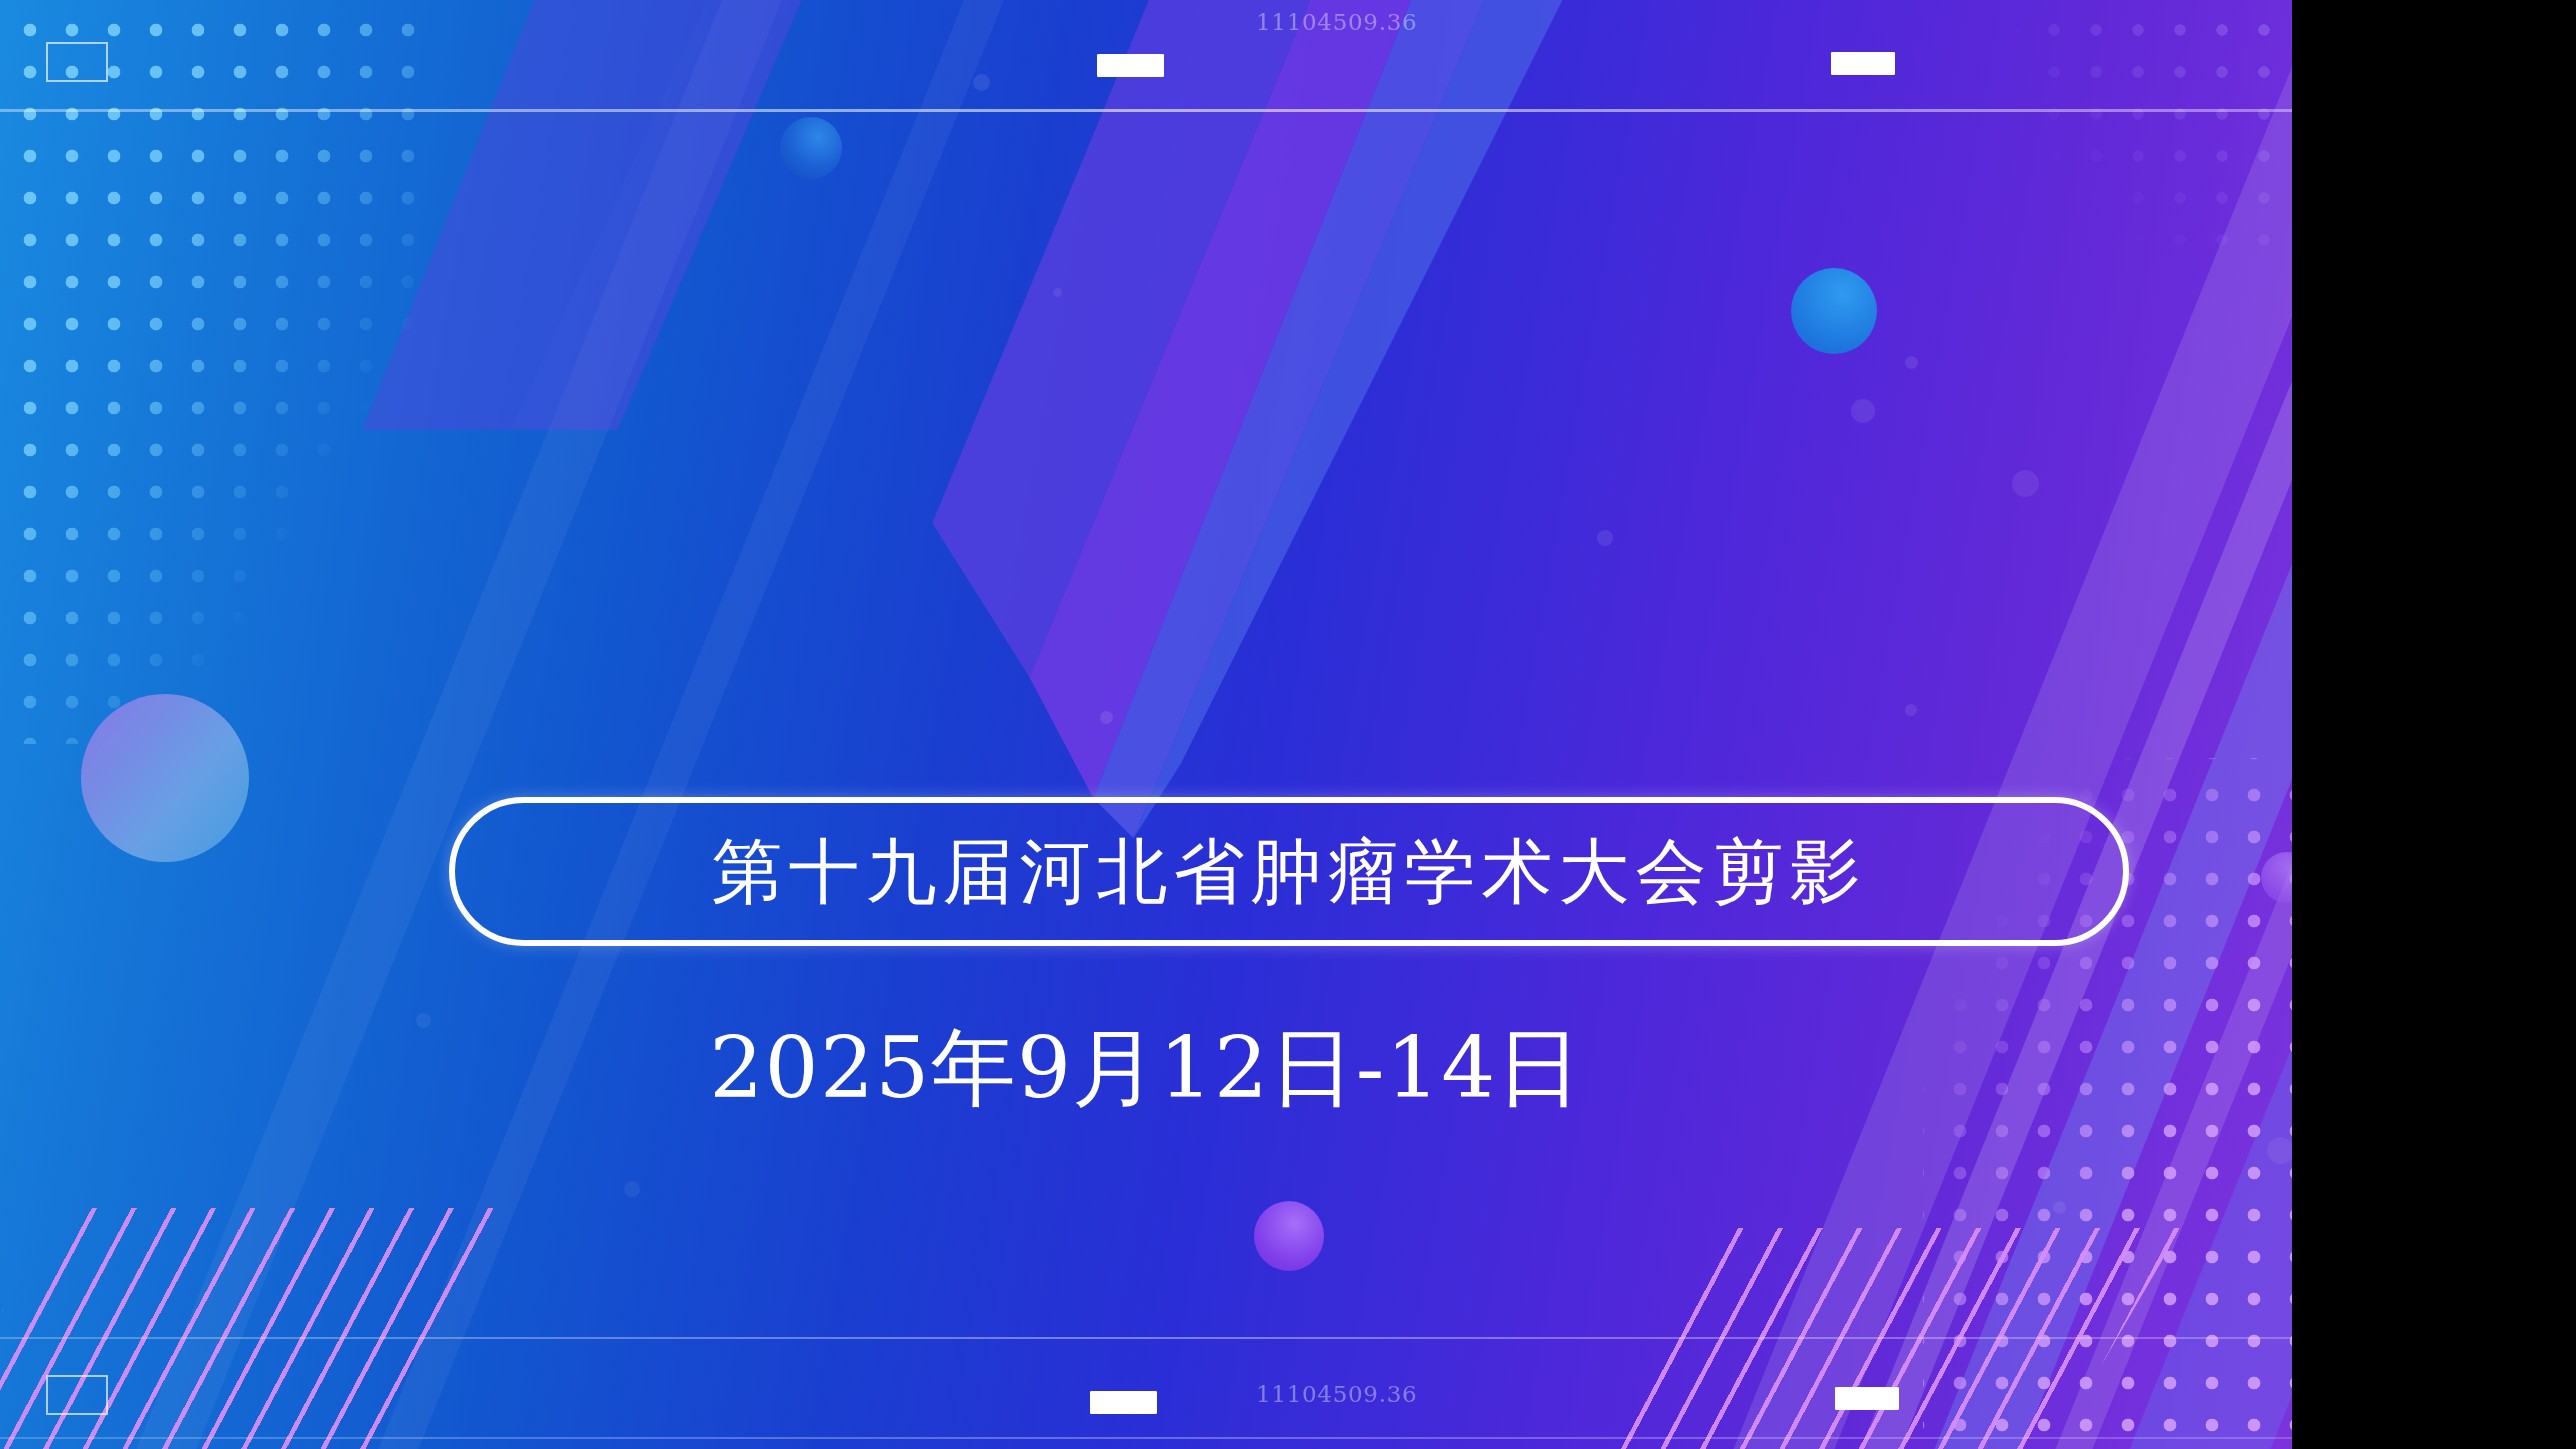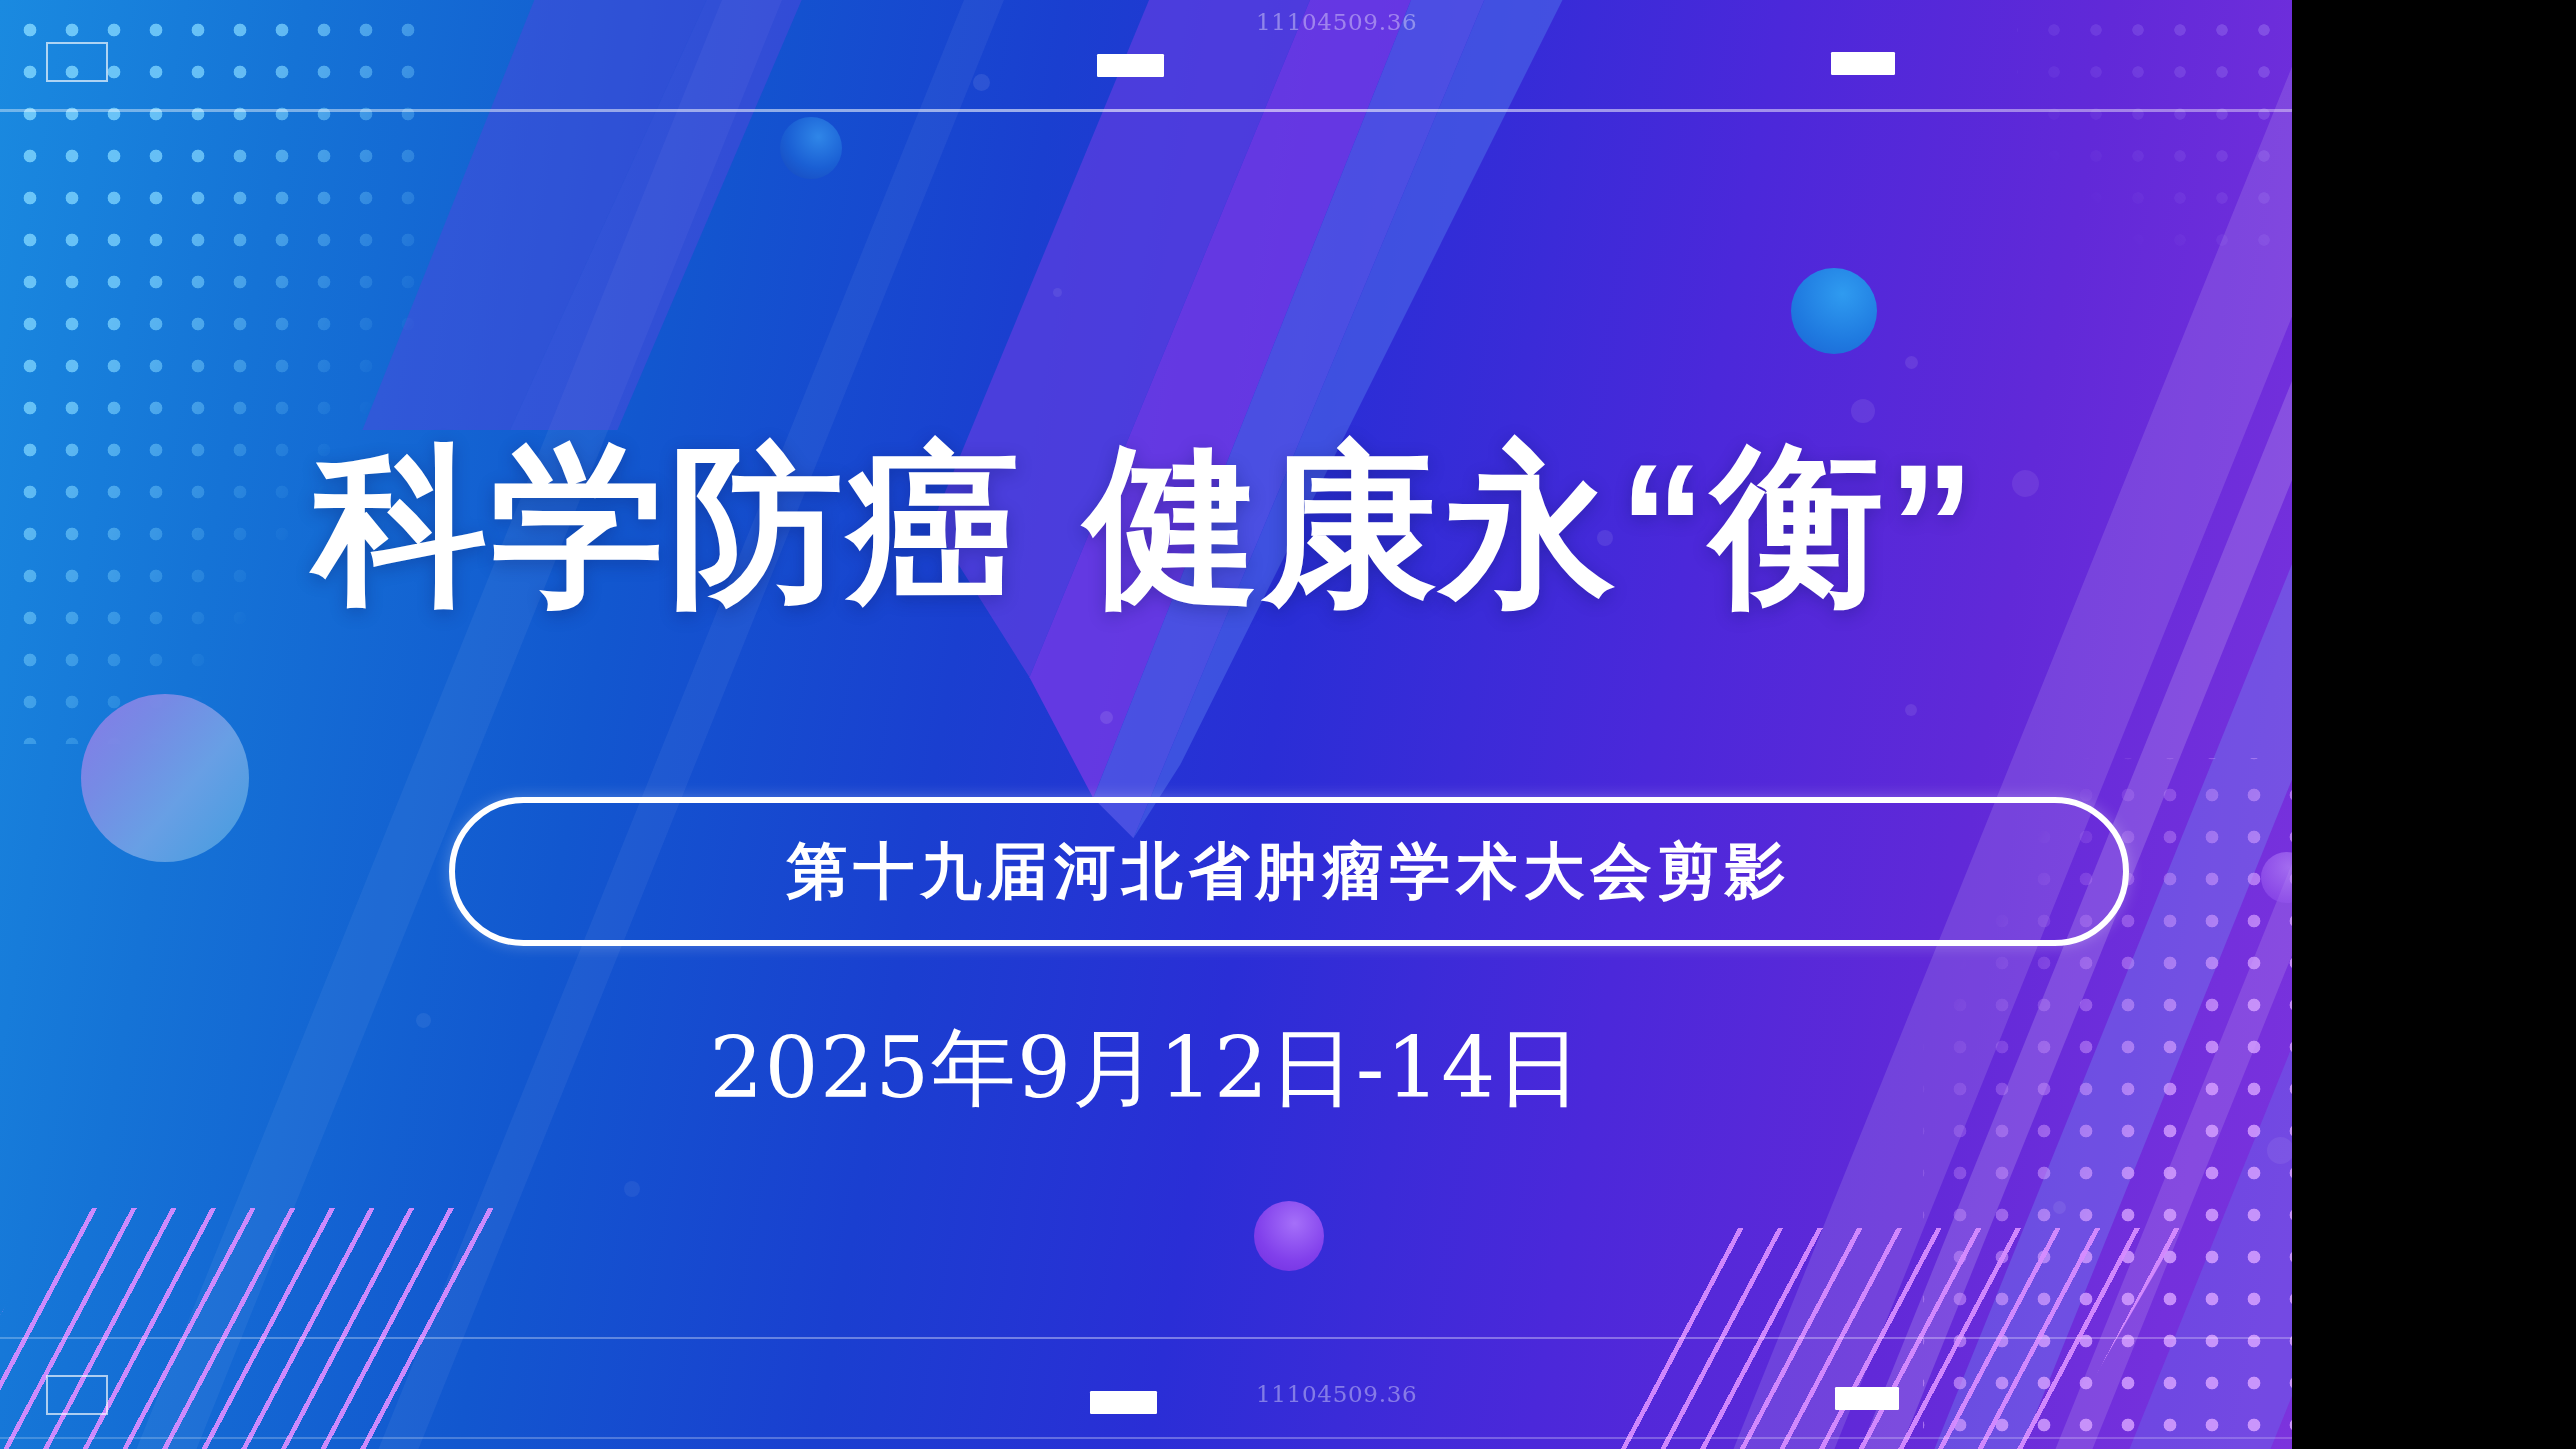--- a/index.html
+++ b/index.html
@@ -85,21 +85,21 @@
 
   .pillwrap{
     position:absolute;left:449px;top:797px;
     width:1680px;height:149px;
     border:6px solid #ffffff;
     border-radius:81px;
     display:flex;align-items:center;justify-content:center;
     box-shadow:0 0 14.8px rgba(255,255,255,.25);
   }
   .pilltext{
-    color:#ffffff;font-size:61px;font-weight:bold;letter-spacing:6px;
+    color:#ffffff;font-size:71px;font-weight:normal;letter-spacing:6px;
     white-space:nowrap;line-height:1;
   }
 
   .dateline{
     position:absolute;left:0;right:0;top:1025px;
     text-align:center;color:#ffffff;
     font-size:85px;letter-spacing:1.3px;white-space:nowrap;line-height:1;
     font-family:"DejaVu Serif","Liberation Serif",serif;
   }
 </style>
@@ -174,23 +174,20 @@
     <div class="outline-box" style="left:46px;top:42px;width:62px;height:40px;"></div>
     <div class="outline-box" style="left:46px;top:1375px;width:62px;height:40px;"></div>
 
     <div class="watermark" style="left:1256px;top:8.7px;">11104509.36</div>
     <div class="watermark" style="left:1256px;top:1381px;">11104509.36</div>
 
   </div>
 
   <div class="content">
 
-    <div class="headline">
-      <span>科学防癌</span><span class="gap"></span><span>健康永“衡”</span>
-    </div>
 
     <div class="pillwrap">
       <span class="pilltext">第十九届河北省肿瘤学术大会剪影</span>
     </div>
 
     <div class="dateline">2025年9月12日-14日</div>
 
   </div>
 
 </div>

